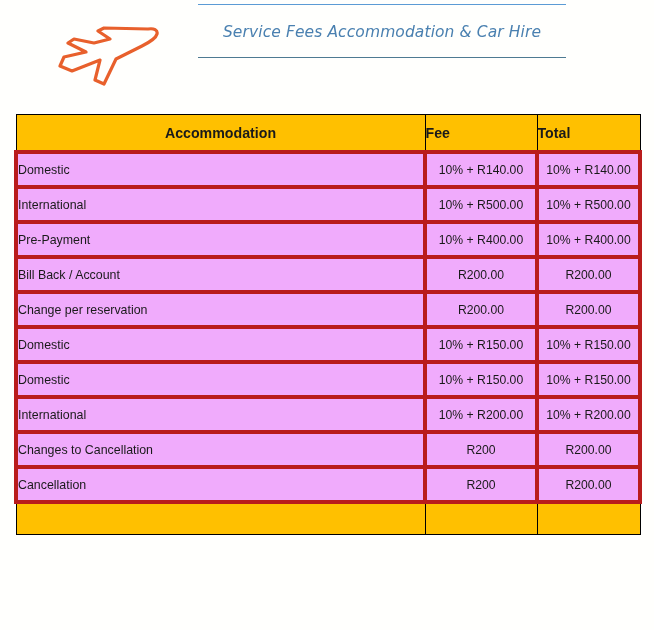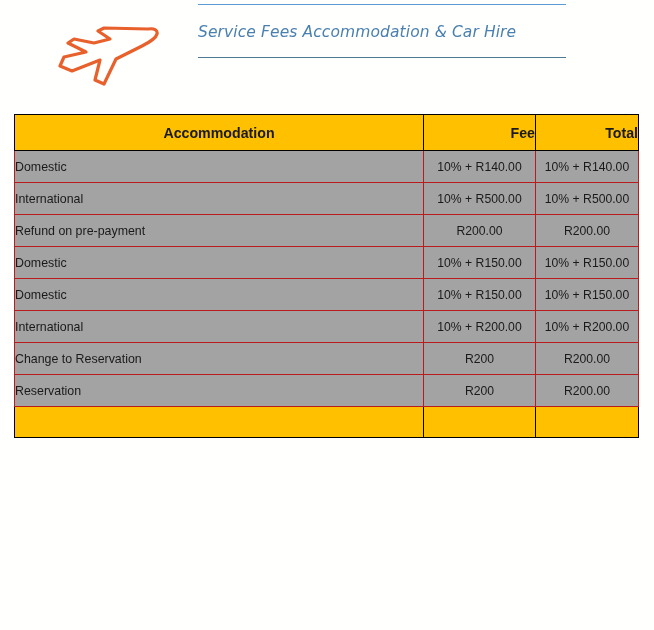--- a/index.html
+++ b/index.html
@@ -40,21 +40,21 @@
   }
   .title-rule-bottom {
     height: 0;
     border-top: 1.6px solid #4e7a92;
   }
   .title-text {
     font-family: "DejaVu Sans", sans-serif;
     font-style: italic;
     font-size: 15.5px;
     color: #4a80b0;
-    text-align: left;
+    text-align: center;
     padding: 18px 0 16px 0;
     letter-spacing: 0.1px;
     white-space: nowrap;
   }
 
   
   .table-wrap {
     position: absolute;
     left: 14px;
     top: 114px;
@@ -65,33 +65,33 @@
     table-layout: fixed;
     width: 624px;
     font-size: 12.3px;
     color: #1a1a1a;
   }
   table.fees col.c-item  { width: 409px; }
   table.fees col.c-fee   { width: 112px; }
   table.fees col.c-total { width: 103px; }
 
   table.fees td {
-    border: 1px solid #b91c1c;
+    border: 4px solid #b91c1c;
     padding: 0;
     height: 31px;
     vertical-align: middle;
-    background: #a3a3a3;
+    background: #f0abfc;
   }
 
   
   tr.section-head td {
     background: #ffc000;
     font-weight: bold;
     font-size: 14.2px;
-    text-align: right;
+    text-align: left;
     height: 35px;
     border: 1px solid #000000;
   }
   tr.section-head td.item-head { text-align: center; }
 
   
   td.item {
     text-align: left;
     padding-left: 7px;
     font-size: 12.4px;
@@ -158,21 +158,31 @@
         <td class="item">Domestic</td>
         <td class="fee">10% + R140.00</td>
         <td class="total">10% + R140.00</td>
       </tr>
       <tr>
         <td class="item">International</td>
         <td class="fee">10% + R500.00</td>
         <td class="total">10% + R500.00</td>
       </tr>
       <tr>
-        <td class="item">Refund on pre-payment</td>
+        <td class="item">Pre-Payment</td>
+        <td class="fee">10% + R400.00</td>
+        <td class="total">10% + R400.00</td>
+      </tr>
+      <tr>
+        <td class="item">Bill Back / Account</td>
+        <td class="fee">R200.00</td>
+        <td class="total">R200.00</td>
+      </tr>
+      <tr>
+        <td class="item">Change per reservation</td>
         <td class="fee">R200.00</td>
         <td class="total">R200.00</td>
       </tr>
 
 
       <tr>
         <td class="item">Domestic</td>
         <td class="fee">10% + R150.00</td>
         <td class="total">10% + R150.00</td>
       </tr>
@@ -180,26 +190,26 @@
         <td class="item">Domestic</td>
         <td class="fee">10% + R150.00</td>
         <td class="total">10% + R150.00</td>
       </tr>
       <tr>
         <td class="item">International</td>
         <td class="fee">10% + R200.00</td>
         <td class="total">10% + R200.00</td>
       </tr>
       <tr>
-        <td class="item">Change to Reservation</td>
+        <td class="item">Changes to Cancellation</td>
         <td class="fee">R200</td>
         <td class="total">R200.00</td>
       </tr>
       <tr>
-        <td class="item">Reservation</td>
+        <td class="item">Cancellation</td>
         <td class="fee">R200</td>
         <td class="total">R200.00</td>
       </tr>
 
       <tr class="footer-row">
         <td></td>
         <td></td>
         <td></td>
       </tr>
 

